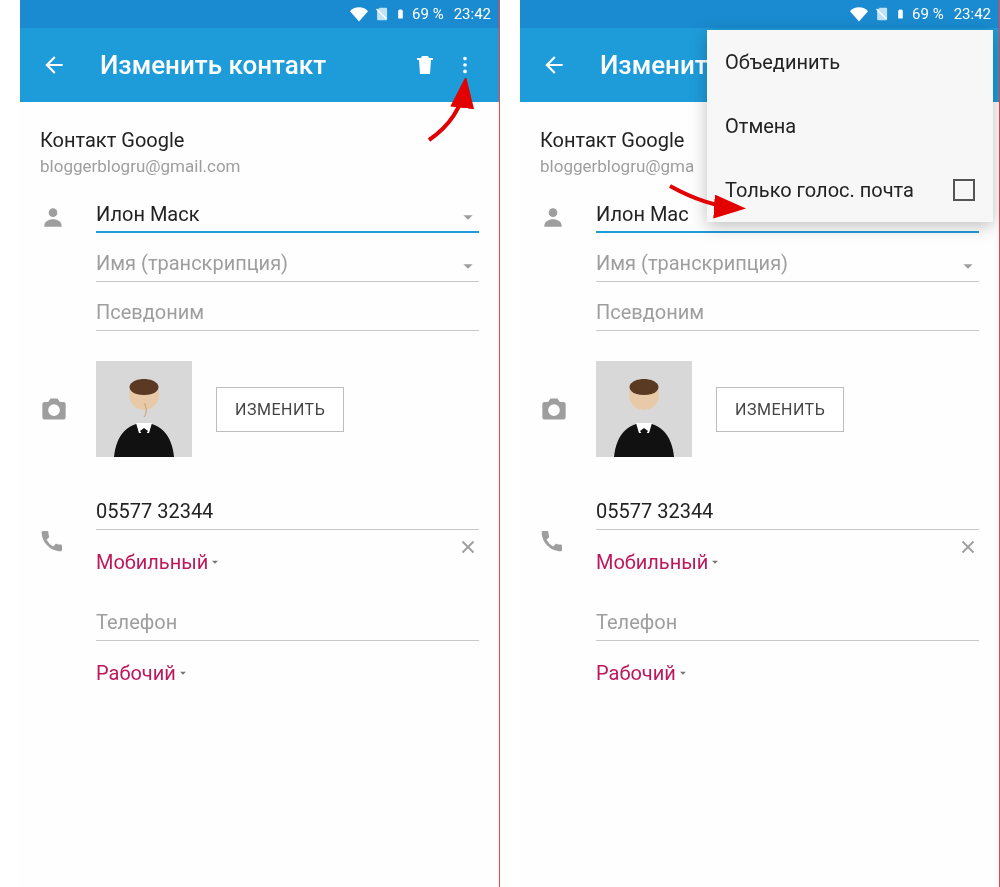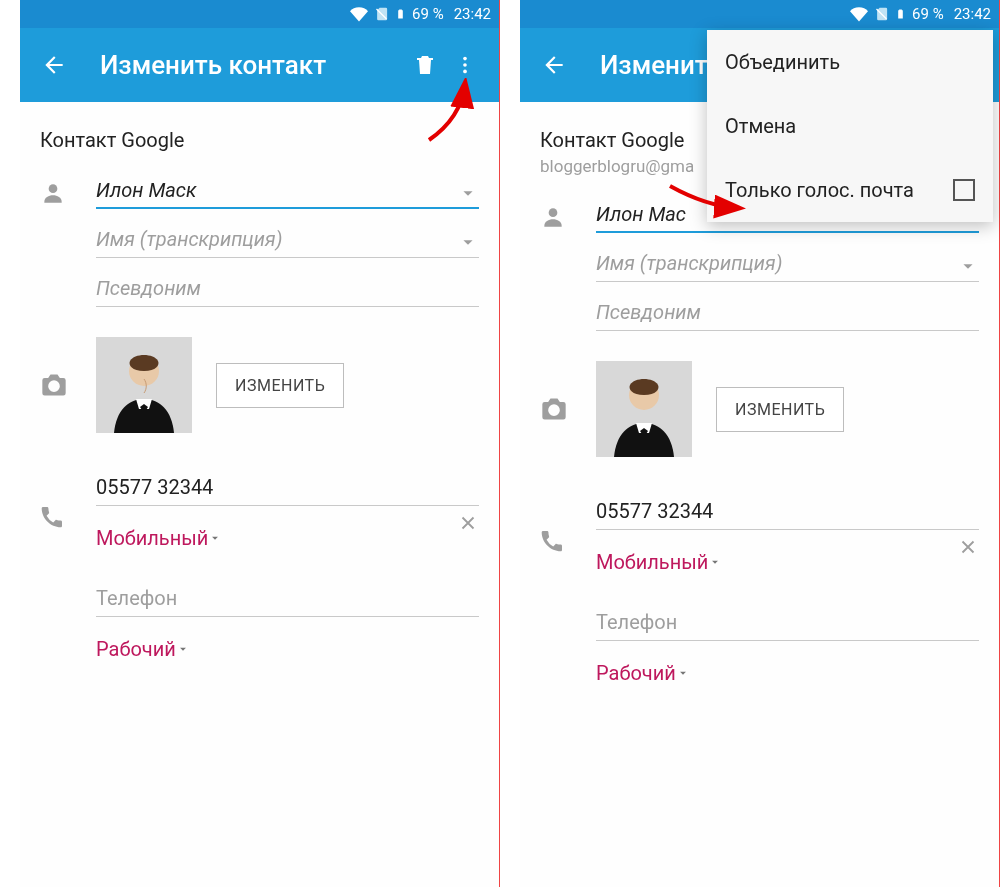--- a/index.html
+++ b/index.html
@@ -60,21 +60,20 @@
   .row .ricon { width:56px; display:flex; justify-content:flex-start; padding-top:14px; }
   .row .ricon svg { fill:#9e9e9e; }
   .field-col { flex:1; }
   .field {
     position:relative;
     padding: 12px 0 6px 0;
   }
   .field .underline {
     border-bottom: 1px solid #c9c9c9;
     padding-bottom: 6px;
-    font-style: italic;
   }
   .field.focused .underline {
     border-bottom: 2px solid #1e9cda;
     padding-bottom: 5px;
   }
   .field .value {
     font-size: 20px;
     color:#222;
   }
   .field .placeholder { color:#9e9e9e; font-size:20px; }
@@ -195,20 +194,21 @@
         <marker id="ah1" markerWidth="10" markerHeight="10" refX="6" refY="3" orient="auto">
           <path d="M0,0 L0,6 L8,3 z" fill="#e30000"></path>
         </marker>
       </defs>
     <path d="M8 62 Q 40 40 44 6" stroke="#e30000" stroke-width="4" fill="none" marker-end="url(#ah1)"></path>
   </svg>
 
   <div class="content">
     <div class="account">
       <div class="aname">Контакт Google</div>
+      <div class="aemail">bloggerblogru@gmail.com</div>
     </div>
 
     <div class="row">
       <div class="ricon">
         <svg width="26" height="26" viewBox="0 0 24 24">
             <circle cx="12" cy="8" r="4"></circle>
             <path d="M4 20c0-4 4-6 8-6s8 2 8 6v1H4v-1z"></path>
           </svg>
       </div>
       <div class="field-col">

